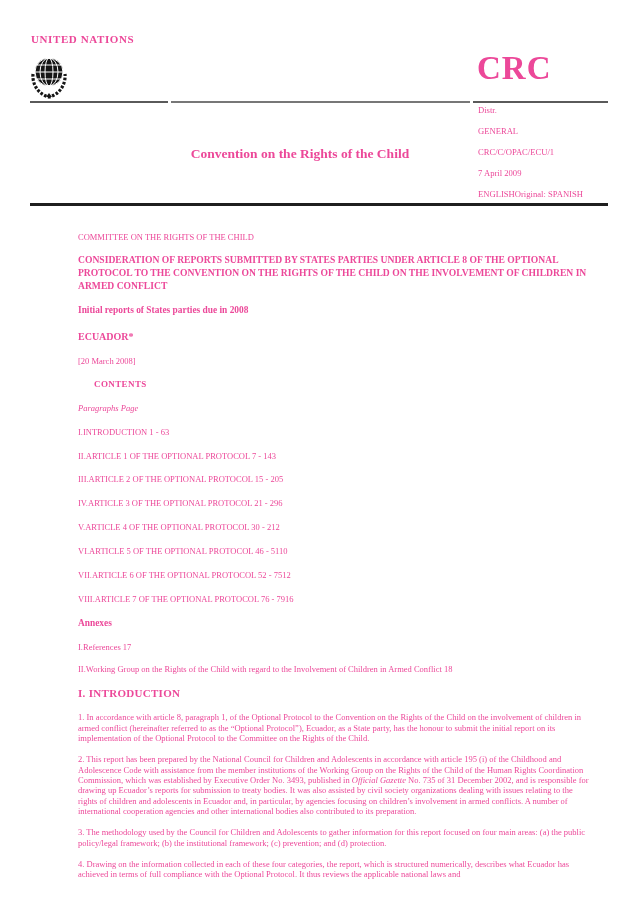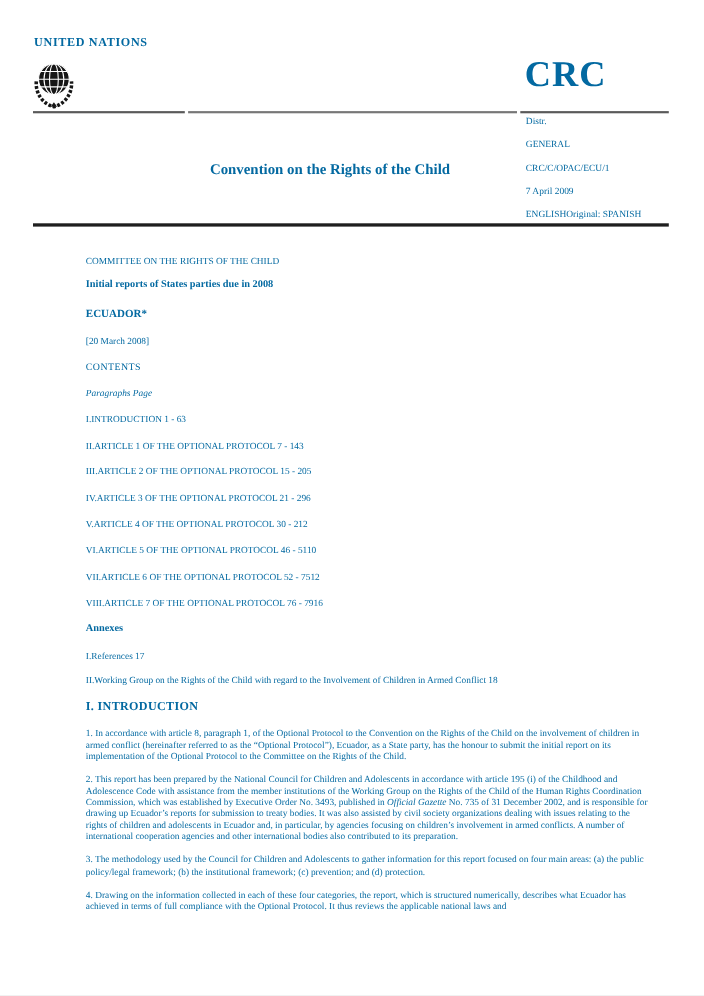--- a/index.html
+++ b/index.html
@@ -3,21 +3,21 @@
 <meta charset="utf-8">
 <style>
   html, body { margin: 0; padding: 0; background: #e8e8e8; }
   .page {
     position: relative;
     width: 640px;
     height: 905px;
     margin: 0 auto;
     background: #ffffff;
     font-family: "Liberation Serif", "DejaVu Serif", serif;
-    color: #0369a1;
+    color: #ec4899;
     overflow: hidden;
   }
 
   
   .un-label {
     position: absolute; left: 31px; top: 33px;
     font-size: 11px; font-weight: bold; letter-spacing: 0.6px;
   }
   .emblem { position: absolute; left: 29px; top: 53px; width: 40px; height: 48px; }
   .crc-symbol {
@@ -48,21 +48,21 @@
     font-size: 8.5px; line-height: 1.22;
   }
   .committee { margin: 0 0 12px 0; }
   .h-consideration {
     font-weight: bold; font-size: 9.6px; line-height: 1.32;
     margin: 0 0 13px 0;
   }
   .h-initial   { font-weight: bold; font-size: 9.4px; margin: 12px 0 14px 0; }
   .h-state     { font-weight: bold; font-size: 10px;  margin: 0 0 13px 0; }
   .date-recv   { margin: 0 0 13px 0; }
-  .h-contents  { font-weight: normal; font-size: 9px; letter-spacing: 0.4px; margin: 0 0 13px 0; }
+  .h-contents  { font-weight: bold; font-size: 9px; letter-spacing: 0.4px; margin: 0 0 13px 16px; }
   .col-labels  { font-style: italic; margin: 0 0 13px 0; }
 
   .toc-item    { margin: 0 0 13.5px 0; }
   .h-annexes   { font-weight: bold; font-size: 9.4px; margin: 2px 0 13px 0; }
   .annex-item  { margin: 0 0 12px 0; }
 
   .h-intro {
     font-weight: bold; font-size: 11px; letter-spacing: 0.3px;
     margin: 4px 0 12px 0;
   }
@@ -107,20 +107,21 @@
     <div class="line">7 April 2009</div>
     <div class="line">ENGLISHOriginal: SPANISH</div>
   </div>
 
   <div class="rule-bottom"></div>
 
   <div class="body">
 
     <div class="committee">COMMITTEE ON THE RIGHTS OF THE CHILD</div>
 
+    <div class="h-consideration">CONSIDERATION OF REPORTS SUBMITTED BY STATES PARTIES UNDER ARTICLE 8 OF THE OPTIONAL PROTOCOL TO THE CONVENTION ON THE RIGHTS OF THE CHILD ON THE INVOLVEMENT OF CHILDREN IN ARMED CONFLICT</div>
 
     <div class="h-initial">Initial reports of States parties due in 2008</div>
 
     <div class="h-state">ECUADOR*</div>
 
     <div class="date-recv">[20 March 2008]</div>
 
     <div class="h-contents">CONTENTS</div>
 
     <div class="col-labels">Paragraphs Page</div>

